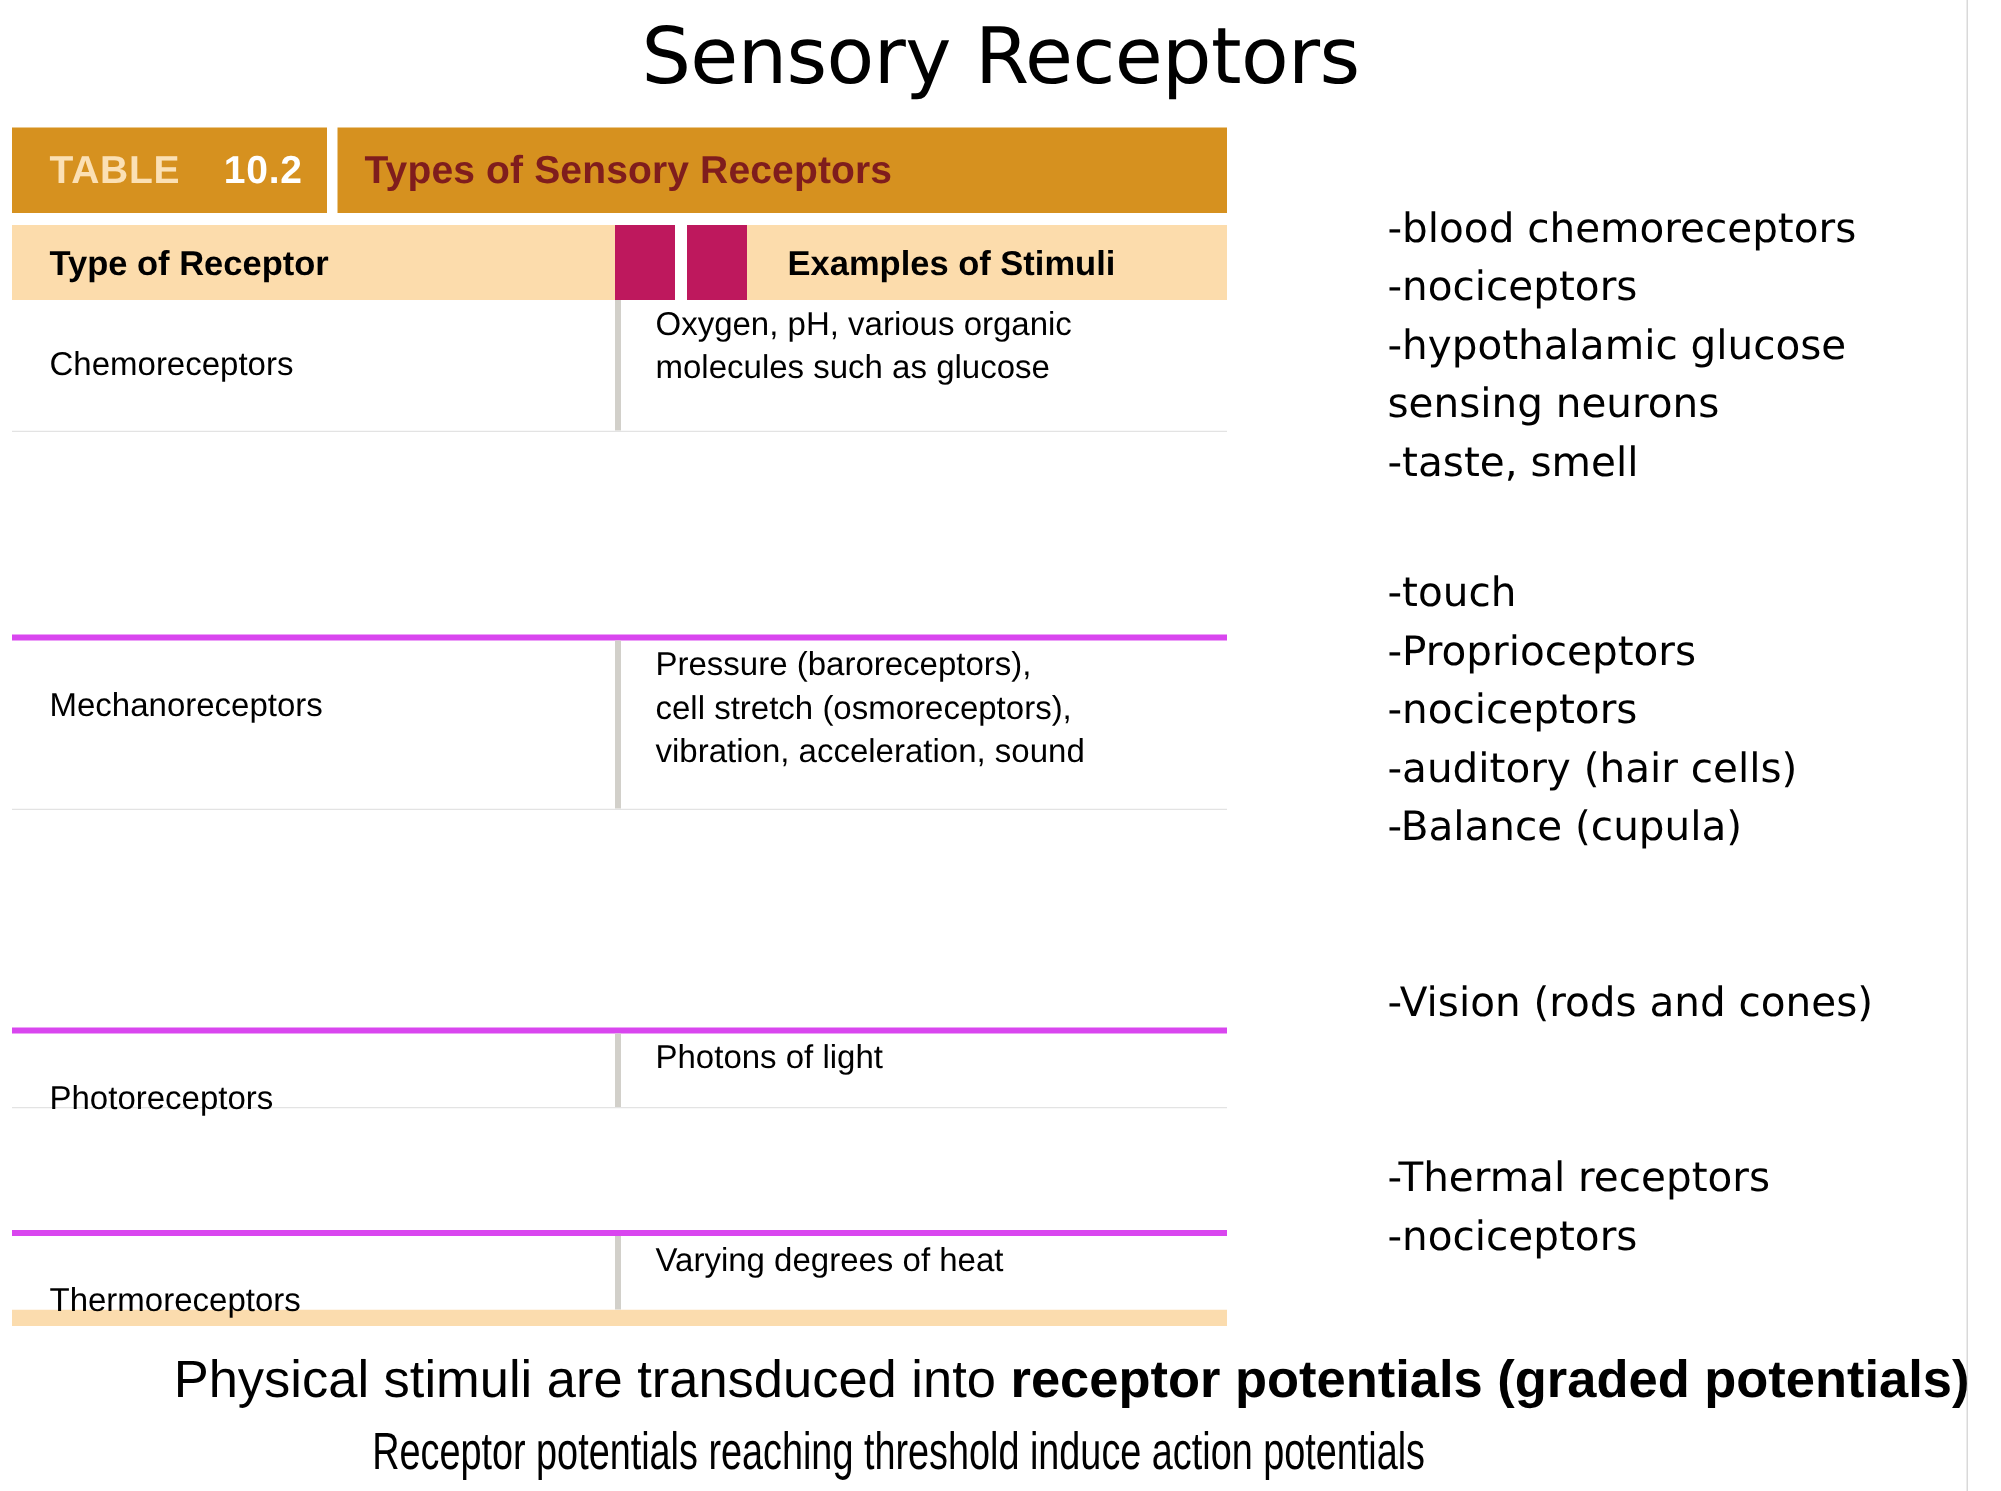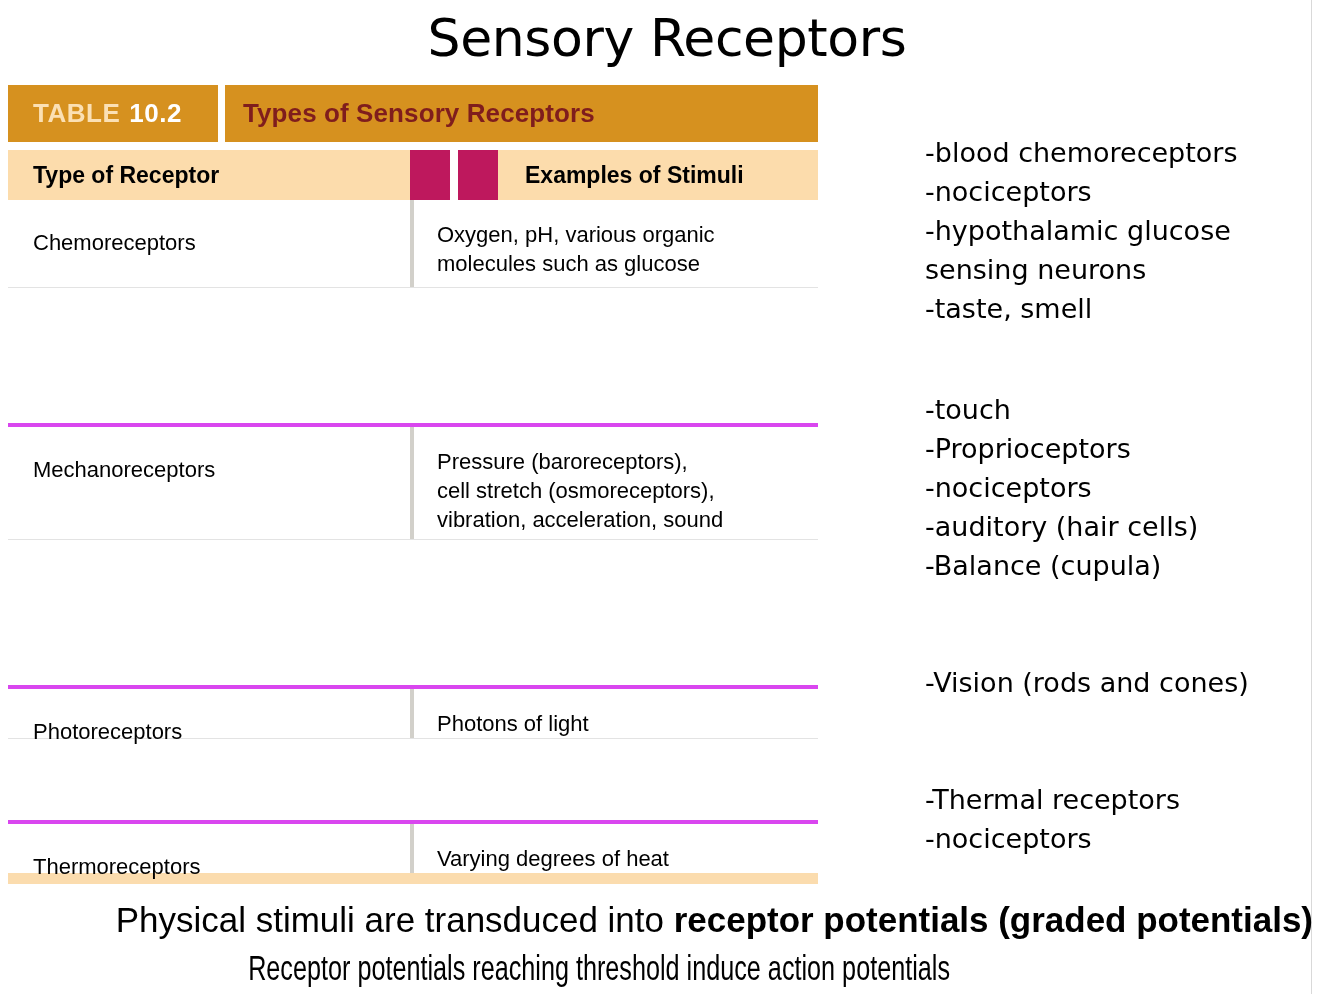--- a/index.html
+++ b/index.html
@@ -45,20 +45,21 @@
     height: 57px;
     background: #ffffff;
   }
   .tbl-number-box {
     width: 210px;
     background: #d6911f;
     display: flex;
     align-items: center;
     padding-left: 25px;
     box-sizing: border-box;
+    gap: 20px;
   }
   .tbl-number-box .lbl-table {
     font-size: 26px;
     font-weight: bold;
     color: #fbe0b4;
     font-family: "Liberation Sans", sans-serif;
     letter-spacing: 0.5px;
   }
   .tbl-number-box .lbl-num {
     font-size: 26px;
@@ -119,21 +120,21 @@
   .tbl-row.sep { border-top: 4px solid #d946ef; }
   .tbl-row .col-a {
     width: 402px;
     padding-left: 25px;
     padding-top: 28px;
     box-sizing: border-box;
   }
   .tbl-row .col-b {
     flex: 1;
     padding-left: 27px;
-    padding-top: 20px;
+    padding-top: 1px;
     box-sizing: border-box;
   }
   .tbl-row .col-a span,
   .tbl-row .col-b span {
     font-size: 22px;
     font-weight: 400;
     line-height: 29px;
     color: #000000;
     display: block;
   }
@@ -288,21 +289,21 @@
 <div id="annotations">
 
   <div class="anno-group" style="margin-top:0;">
     <div class="anno-line">-blood chemoreceptors</div>
     <div class="anno-line">-nociceptors</div>
     <div class="anno-line">-hypothalamic glucose</div>
     <div class="anno-line">sensing neurons</div>
     <div class="anno-line">-taste, smell</div>
   </div>
 
-  <div class="anno-group" style="margin-top:62px;">
+  <div class="anno-group" style="margin-top:48px;">
     <div class="anno-line">-touch</div>
     <div class="anno-line">-Proprioceptors</div>
     <div class="anno-line">-nociceptors</div>
     <div class="anno-line">-auditory (hair cells)</div>
     <div class="anno-line">-Balance (cupula)</div>
   </div>
 
   <div class="anno-group" style="margin-top:78px;">
     <div class="anno-line">-Vision (rods and cones)</div>
   </div>

